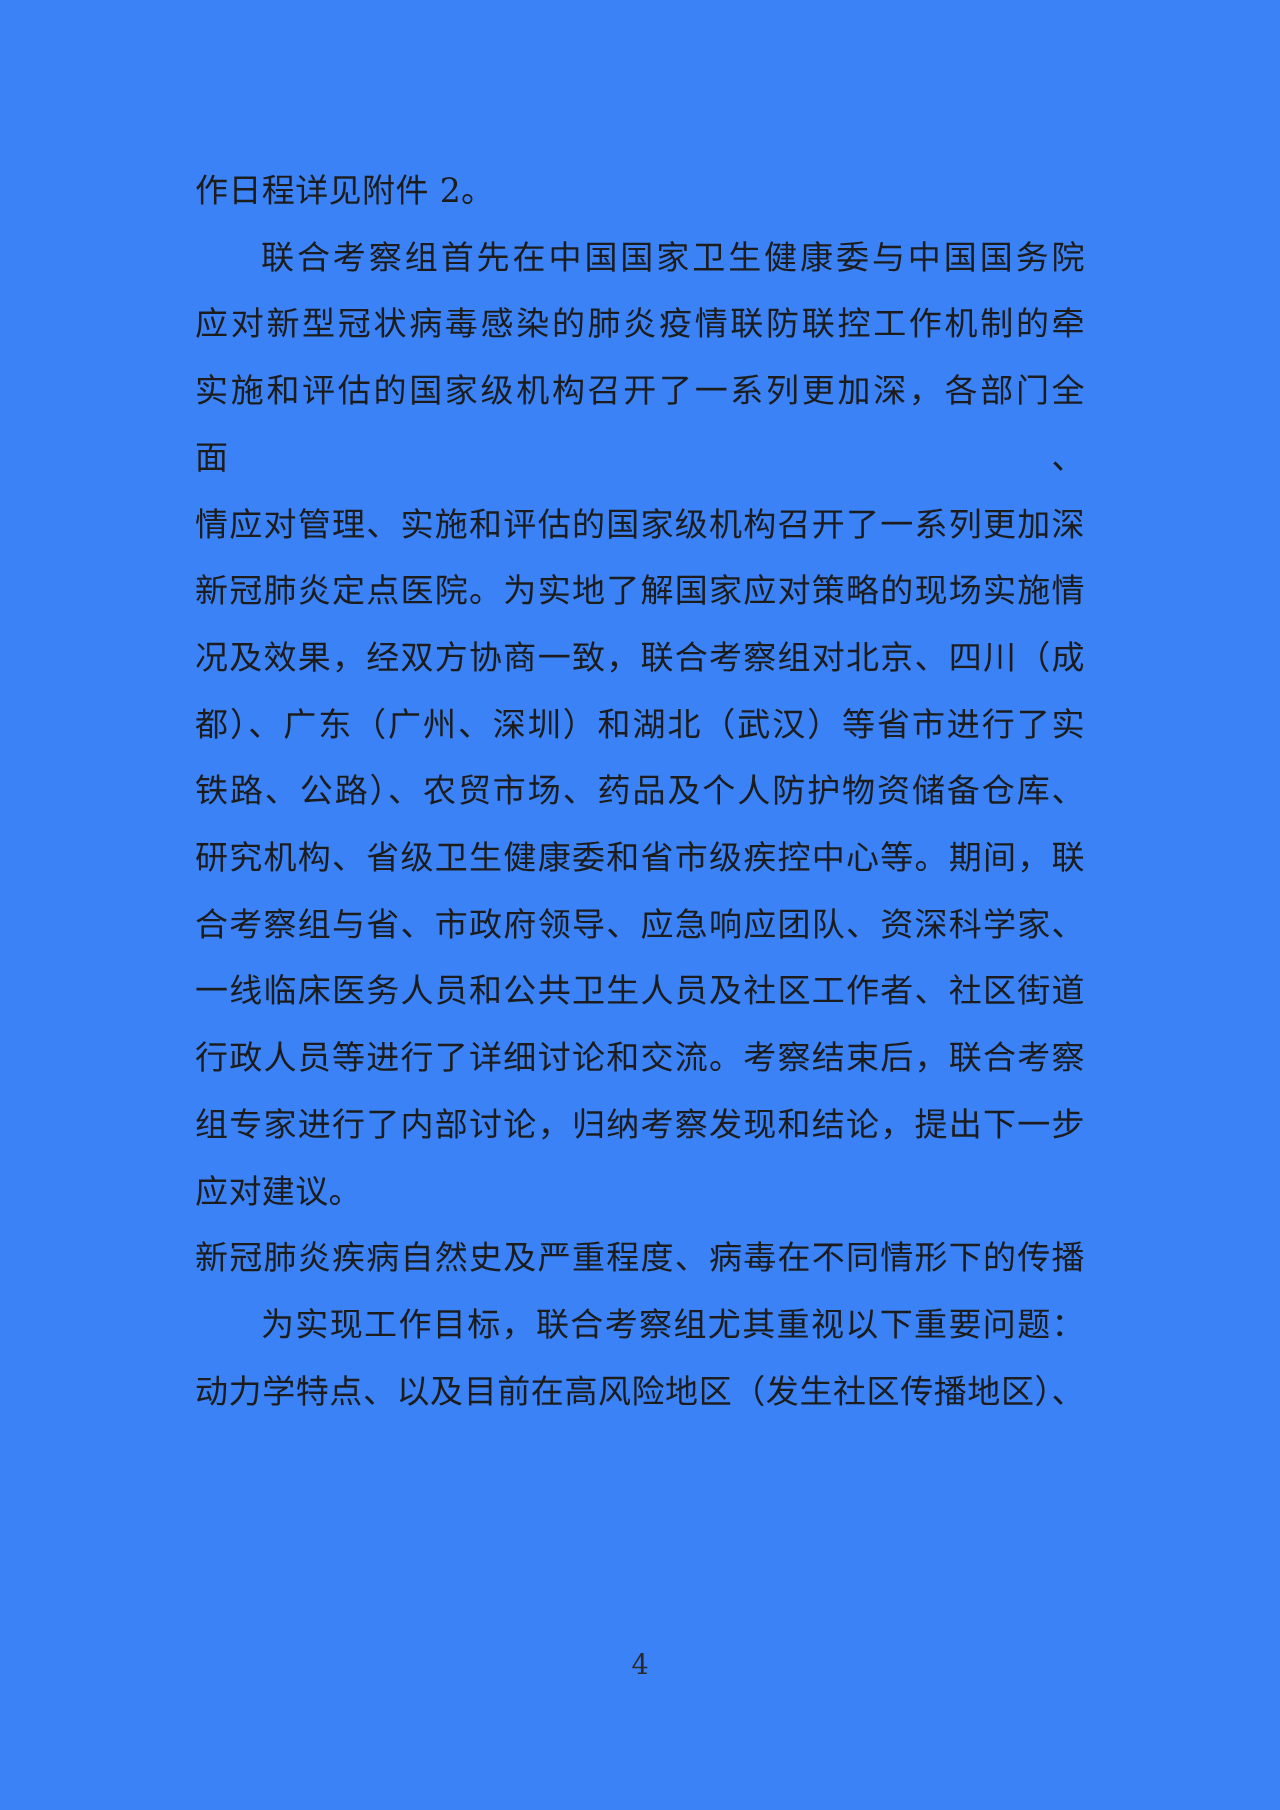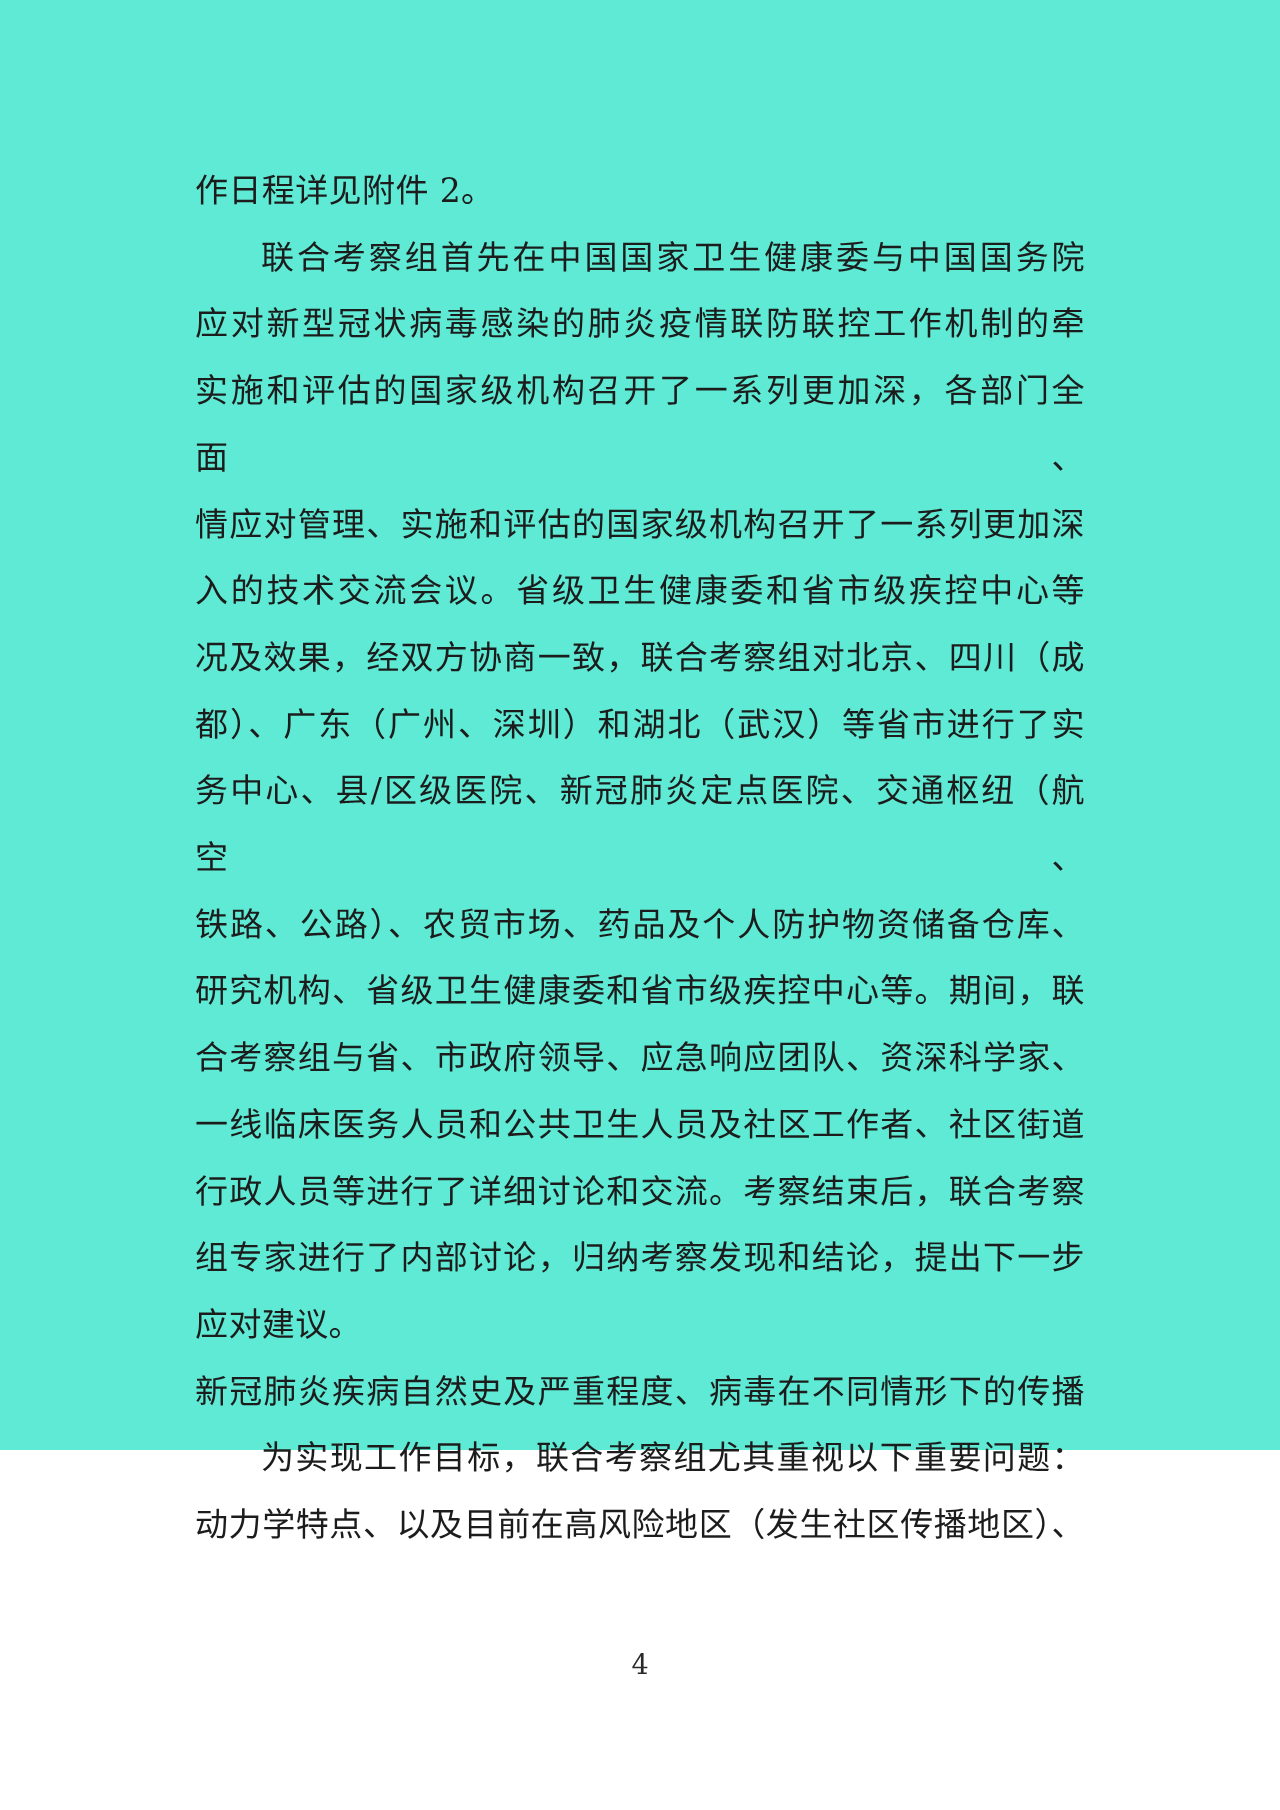--- a/index.html
+++ b/index.html
@@ -12,22 +12,22 @@
     height: 1810px;
     position: relative;
     overflow: hidden;
     font-family: "DejaVu Serif", "Liberation Serif", serif;
   }
   .page {
     position: absolute;
     left: 0;
     top: 0;
     width: 1280px;
-    height: 1450px;
-    background: #5eead4;
+    height: 1810px;
+    background: #3b82f6;
   }
   .text-block {
     position: absolute;
     left: 195px;
     top: 158px;
     width: 890px;
     color: #1c1c1c;
     font-size: 33px;
     line-height: 66.7px;
   }
@@ -66,24 +66,23 @@
 <body>
 
 <div class="page">
   <div class="text-block" id="text-block">
       <div class="line">作日程详见附件 2。</div>
       <div class="para"></div>
       <div class="line full indent">联合考察组首先在中国国家卫生健康委与中国国务院</div>
       <div class="line full">应对新型冠状病毒感染的肺炎疫情联防联控工作机制的牵</div>
       <div class="line full">实施和评估的国家级机构召开了一系列更加深，各部门全面、</div>
       <div class="line full">情应对管理、实施和评估的国家级机构召开了一系列更加深</div>
-      <div class="line full">入的技术交流会议。省级卫生健康委和省市级疾控中心等</div>
+      <div class="line full">新冠肺炎定点医院。为实地了解国家应对策略的现场实施情</div>
       <div class="line full">况及效果，经双方协商一致，联合考察组对北京、四川（成</div>
       <div class="line full">都）、广东（广州、深圳）和湖北（武汉）等省市进行了实</div>
-      <div class="line full">务中心、县/区级医院、新冠肺炎定点医院、交通枢纽（航空、</div>
       <div class="line full">铁路、公路）、农贸市场、药品及个人防护物资储备仓库、</div>
       <div class="line full">研究机构、省级卫生健康委和省市级疾控中心等。期间，联</div>
       <div class="line full">合考察组与省、市政府领导、应急响应团队、资深科学家、</div>
       <div class="line full">一线临床医务人员和公共卫生人员及社区工作者、社区街道</div>
       <div class="line full">行政人员等进行了详细讨论和交流。考察结束后，联合考察</div>
       <div class="line full">组专家进行了内部讨论，归纳考察发现和结论，提出下一步</div>
       <div class="line">应对建议。</div>
       <div class="para"></div>
       <div class="line full">新冠肺炎疾病自然史及严重程度、病毒在不同情形下的传播</div>
       <div class="line full indent">为实现工作目标，联合考察组尤其重视以下重要问题：</div>

